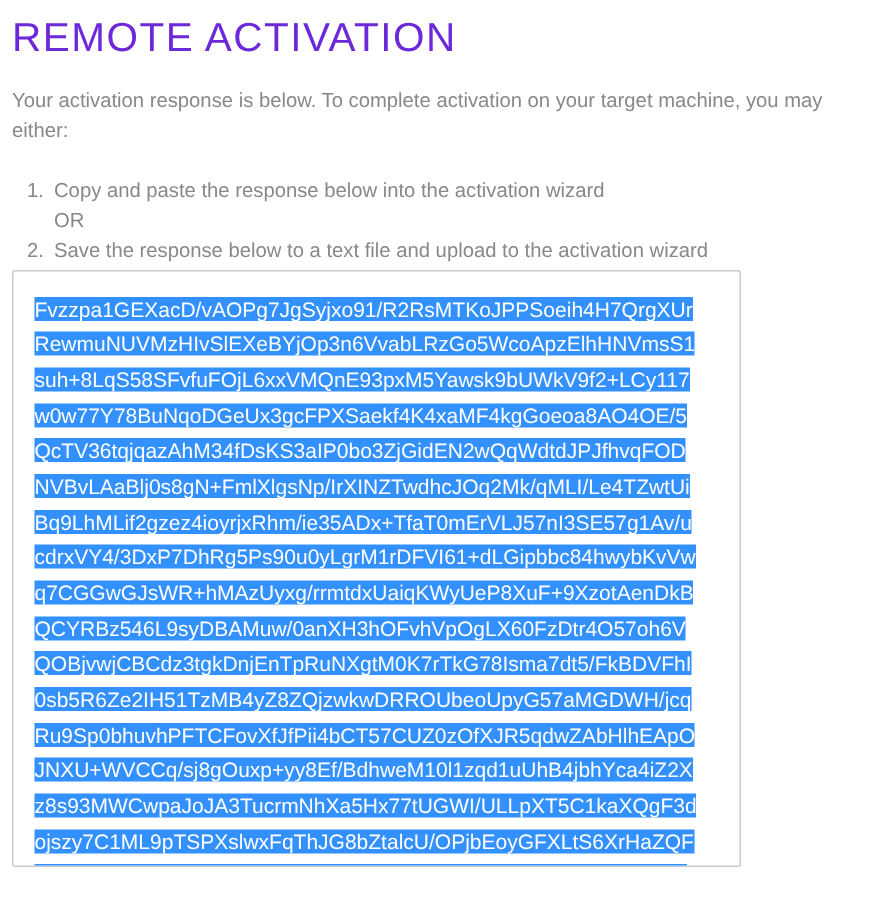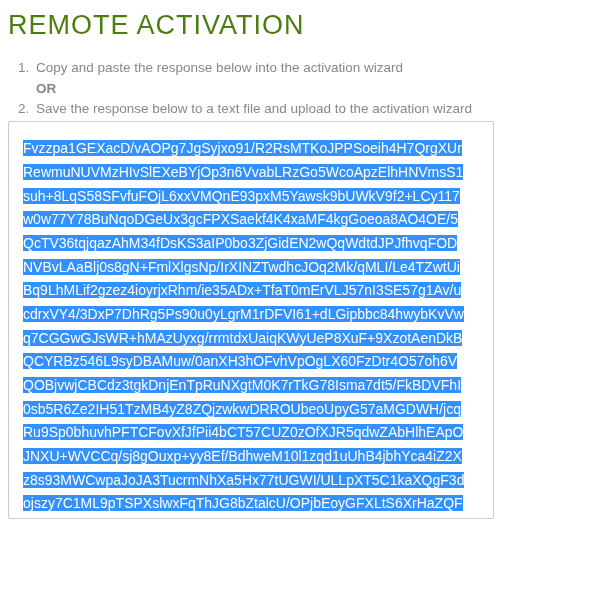--- a/index.html
+++ b/index.html
@@ -13,21 +13,21 @@
       width: 589px;
       height: 615px;
       overflow: hidden;
     }
     .container {
       padding: 10px 8px 8px 8px;
     }
     .page-title {
       font-size: 27px;
       font-weight: 300;
-      color: #4d7c0f;
+      color: #6d28d9;
       letter-spacing: 1px;
       margin-bottom: 16px;
     }
     .intro-text {
       font-size: 13.5px;
       color: #888888;
       line-height: 1.5;
       margin-bottom: 18px;
     }
     .instruction-list {
@@ -43,21 +43,21 @@
       margin-bottom: 2px;
       position: relative;
     }
     .instruction-list li::before {
       content: counter(item) ".";
       position: absolute;
       left: -18px;
       color: #888888;
     }
     .or-text {
-      font-weight: bold;
+      font-weight: normal;
       color: #888888;
       font-size: 13.5px;
       margin: 0 0 2px 0;
       padding-left: 0;
     }
     .response-box {
       border: 1px solid #cccccc;
       border-radius: 2px;
       padding: 14px 26px 14px 14px;
       width: 486px;
@@ -78,20 +78,21 @@
     .response-wrapper {
       line-height: 1.48;
     }
   </style>
 </head>
 <body>
 
 <div class="container">
   <h1 class="page-title">REMOTE ACTIVATION</h1>
 
+  <p class="intro-text">Your activation response is below. To complete activation on your target machine, you may either:</p>
 
   <ol class="instruction-list">
     <li>Copy and paste the response below into the activation wizard</li>
     <div class="or-text">OR</div>
     <li>Save the response below to a text file and upload to the activation wizard</li>
   </ol>
 
   <div class="response-box">
     <div class="response-wrapper">
       <span class="response-text">Fvzzpa1GEXacD/vAOPg7JgSyjxo91/R2RsMTKoJPPSoeih4H7QrgXUrRewmuNUVMzHIvSlEXeBYjOp3n6VvabLRzGo5WcoApzElhHNVmsS1suh+8LqS58SFvfuFOjL6xxVMQnE93pxM5Yawsk9bUWkV9f2+LCy117w0w77Y78BuNqoDGeUx3gcFPXSaekf4K4xaMF4kgGoeoa8AO4OE/5QcTV36tqjqazAhM34fDsKS3aIP0bo3ZjGidEN2wQqWdtdJPJfhvqFODNVBvLAaBlj0s8gN+FmlXlgsNp/IrXINZTwdhcJOq2Mk/qMLI/Le4TZwtUiBq9LhMLif2gzez4ioyrjxRhm/ie35ADx+TfaT0mErVLJ57nI3SE57g1Av/ucdrxVY4/3DxP7DhRg5Ps90u0yLgrM1rDFVI61+dLGipbbc84hwybKvVwq7CGGwGJsWR+hMAzUyxg/rrmtdxUaiqKWyUeP8XuF+9XzotAenDkBQCYRBz546L9syDBAMuw/0anXH3hOFvhVpOgLX60FzDtr4O57oh6VQOBjvwjCBCdz3tgkDnjEnTpRuNXgtM0K7rTkG78Isma7dt5/FkBDVFhI0sb5R6Ze2IH51TzMB4yZ8ZQjzwkwDRROUbeoUpyG57aMGDWH/jcqRu9Sp0bhuvhPFTCFovXfJfPii4bCT57CUZ0zOfXJR5qdwZAbHlhEApOJNXU+WVCCq/sj8gOuxp+yy8Ef/BdhweM10l1zqd1uUhB4jbhYca4iZ2Xz8s93MWCwpaJoJA3TucrmNhXa5Hx77tUGWI/ULLpXT5C1kaXQgF3dojszy7C1ML9pTSPXslwxFqThJG8bZtalcU/OPjbEoyGFXLtS6XrHaZQFP9EYJtMyLEbW4Zx5kDV2B8/ugJgoKf1G53VrfL8zgAPxPhz9foIvMibX</span>

